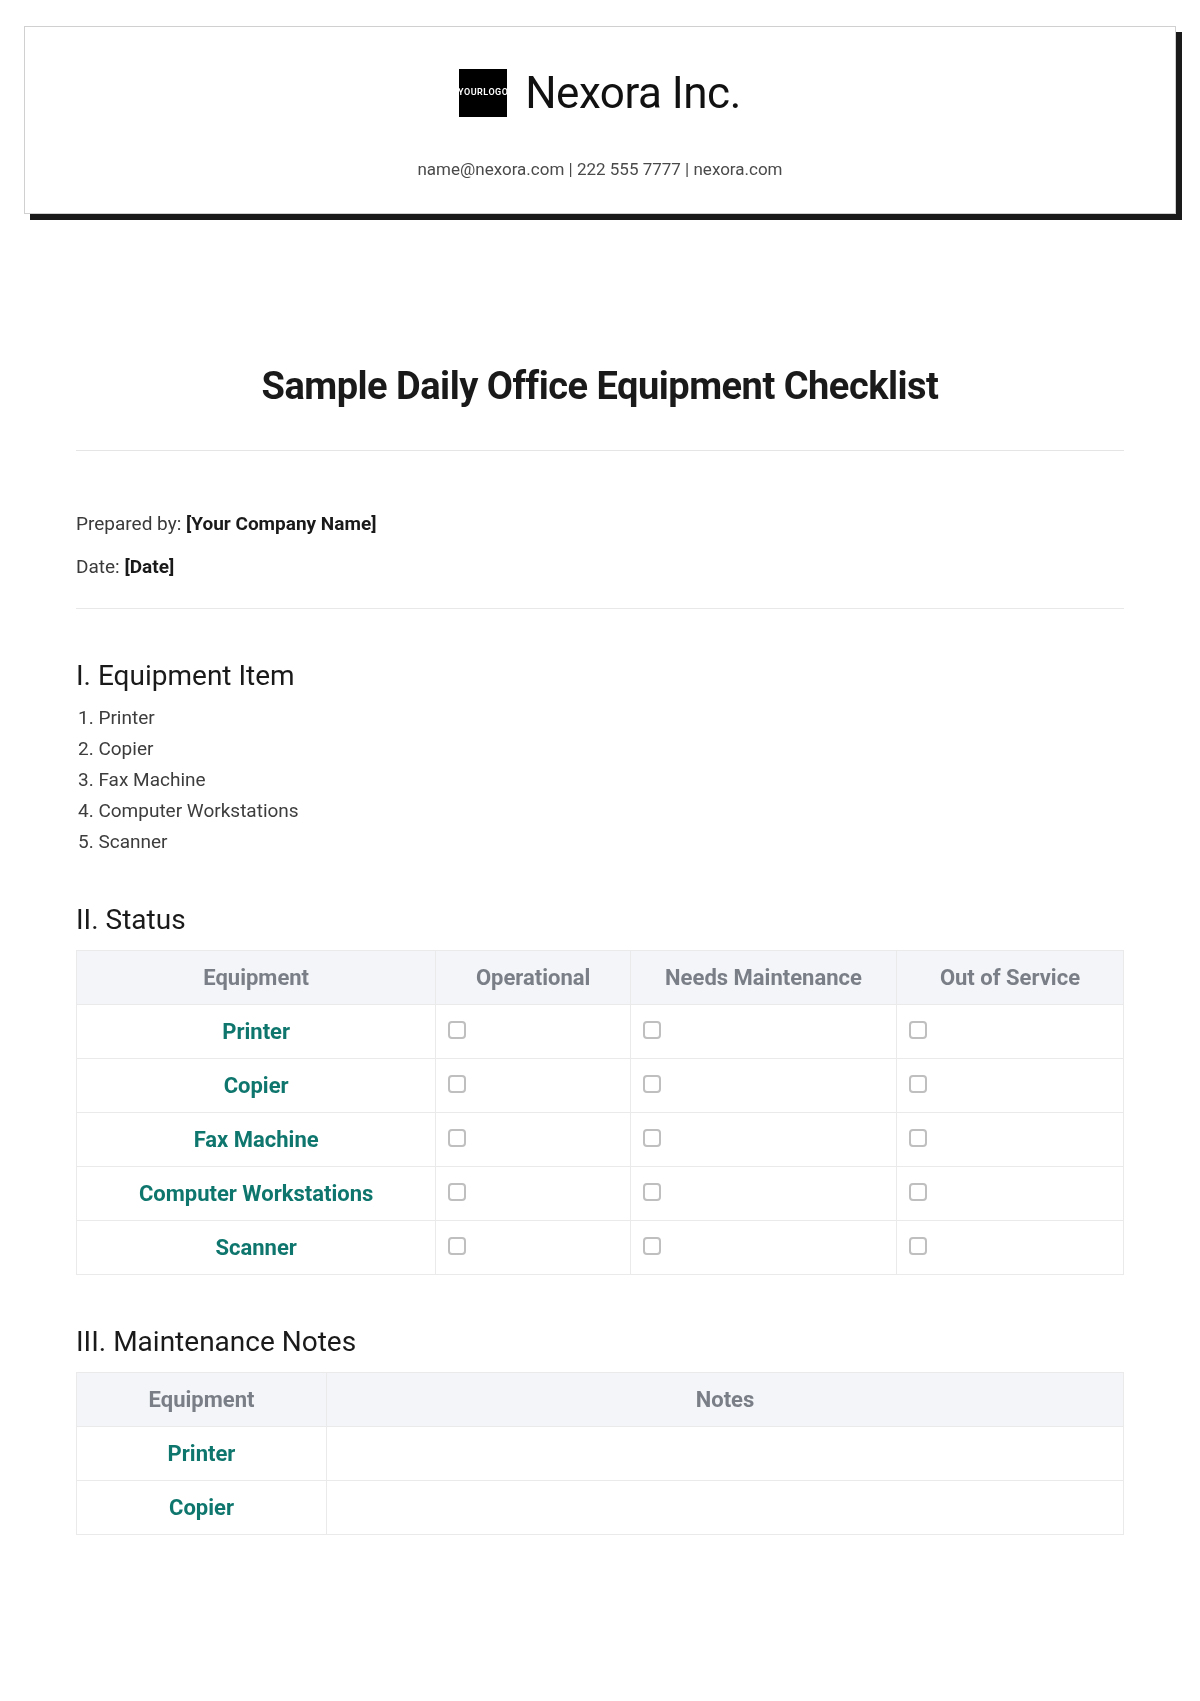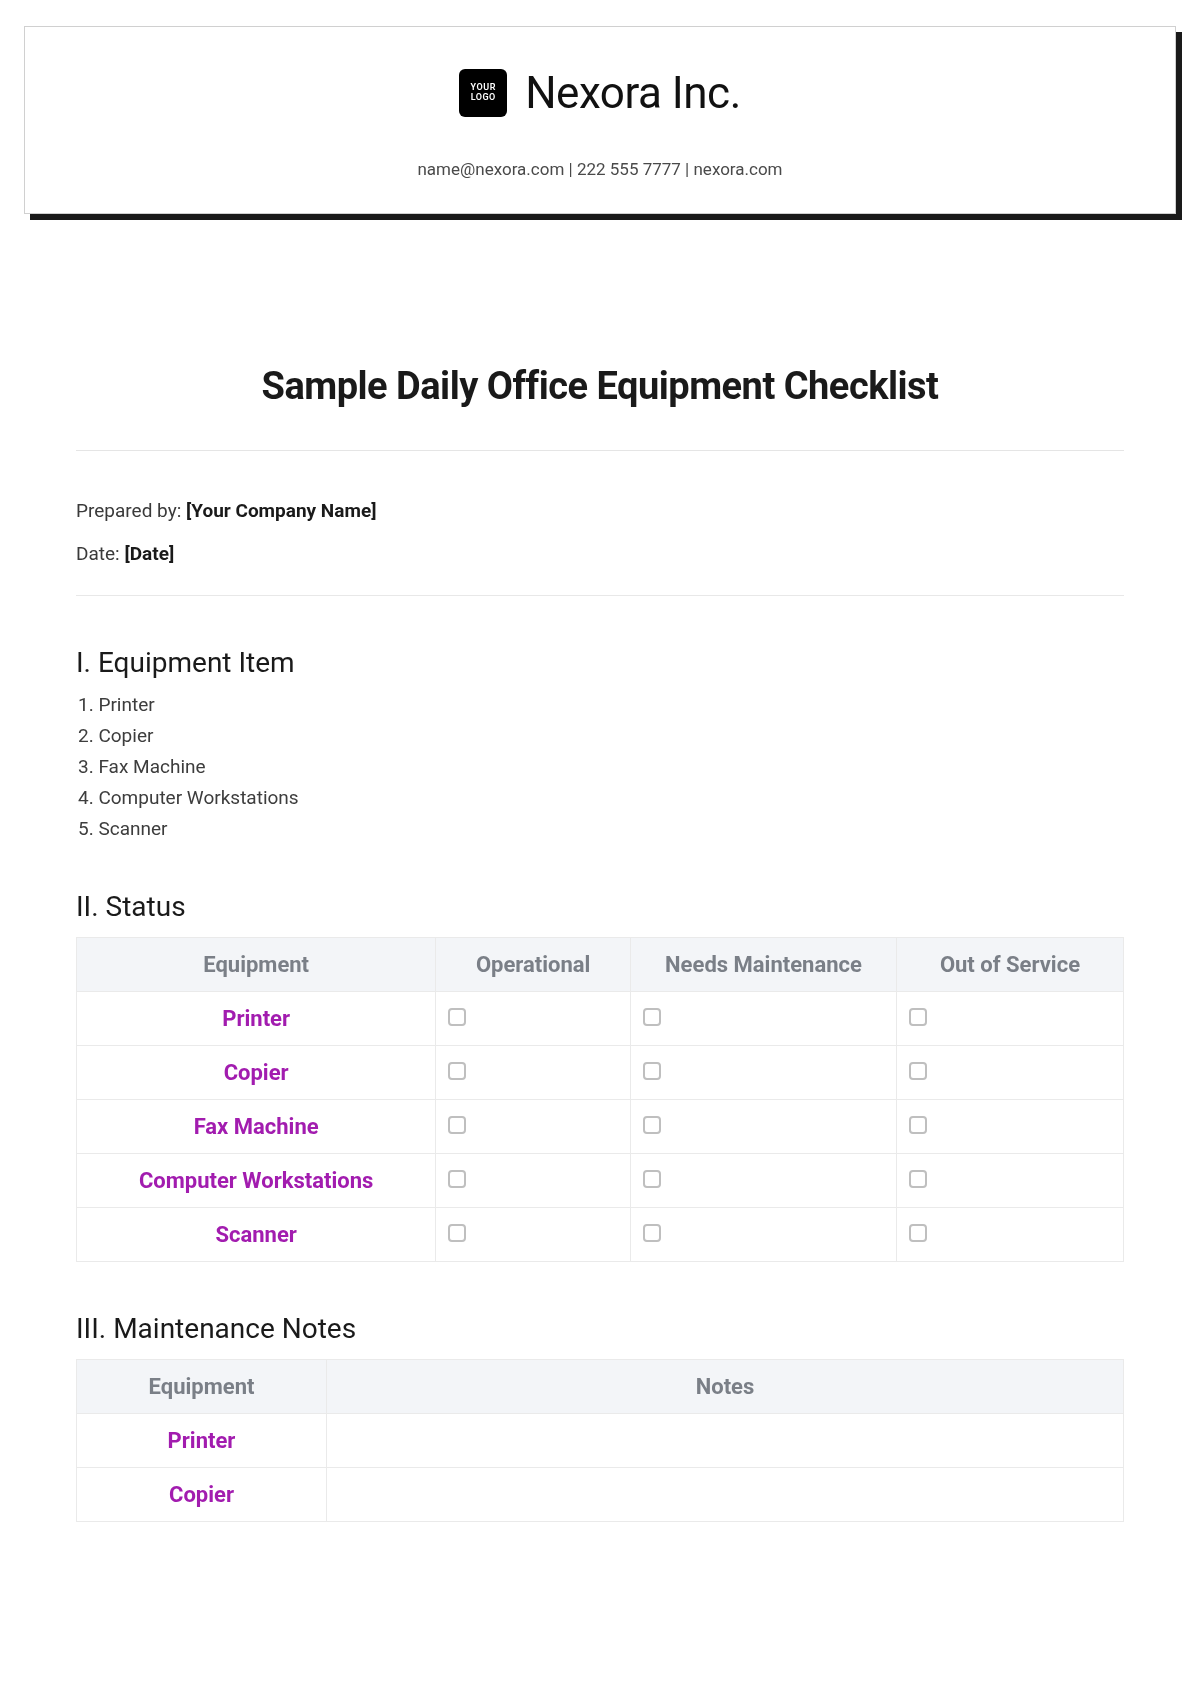--- a/index.html
+++ b/index.html
@@ -27,25 +27,24 @@
   }
   .logo-block {
     width: 48px;
     height: 48px;
     background: #000;
     color: #fff;
     font-size: 9px;
     line-height: 1.1;
     font-weight: 600;
     display: flex;
-    flex-direction: column;
+    flex-direction: row;
     align-items: center;
     justify-content: center;
     letter-spacing: 0.5px;
-    border-radius: 6px;
   }
   .company-name {
     font-size: 44px;
     font-weight: 400;
     color: #111;
     letter-spacing: -0.5px;
   }
   .contact-line {
     margin-top: 40px;
     font-size: 17px;
@@ -61,21 +60,21 @@
     color: #1a1a1a;
     margin-top: 150px;
     letter-spacing: -0.5px;
   }
   .hr {
     border: none;
     border-top: 1px solid #e5e5e5;
     margin-top: 42px;
   }
   .meta-block {
-    margin-top: 48px;
+    margin-top: 61px;
     font-size: 19px;
     color: #3a3a3a;
   }
   .meta-row { margin-bottom: 20px; }
   .meta-row .bold { font-weight: 700; color: #1a1a1a; }
   .hr2 {
     border: none;
     border-top: 1px solid #e8e8e8;
     margin-top: 30px;
   }
@@ -107,21 +106,21 @@
   }
   th {
     background: #f3f5f8;
     color: #7a7f87;
     font-weight: 700;
     text-align: center;
   }
   td.equip-name {
     text-align: center;
     font-weight: 700;
-    color: #a21caf;
+    color: #0f766e;
     width: 250px;
   }
   td.check-cell {
     text-align: left;
     padding-left: 12px;
   }
   .cbox {
     display: inline-block;
     width: 18px;
     height: 18px;

